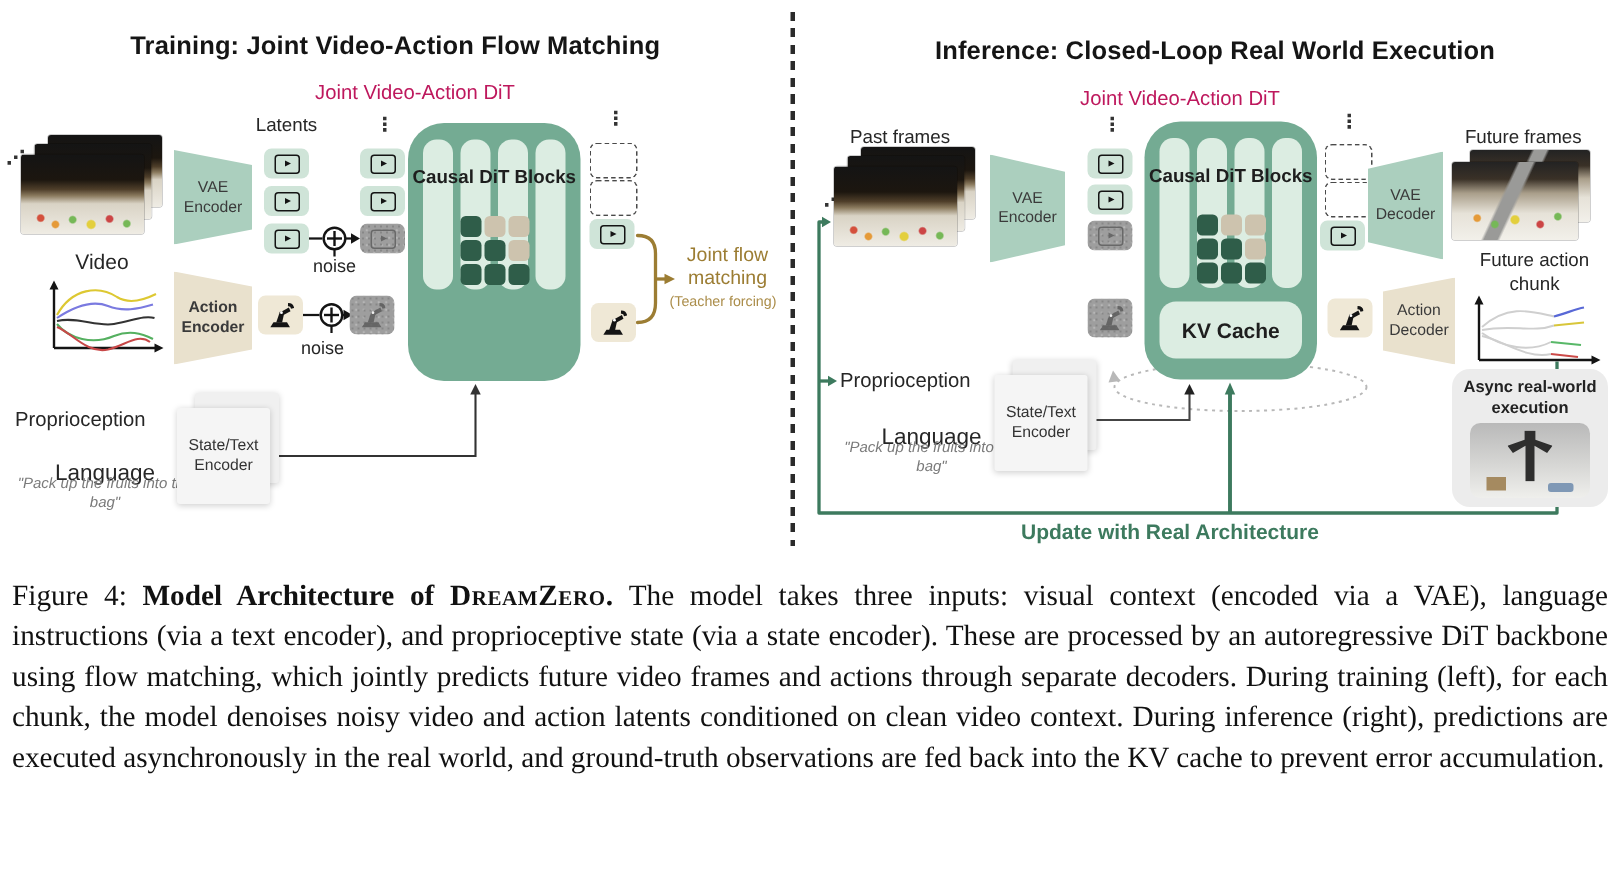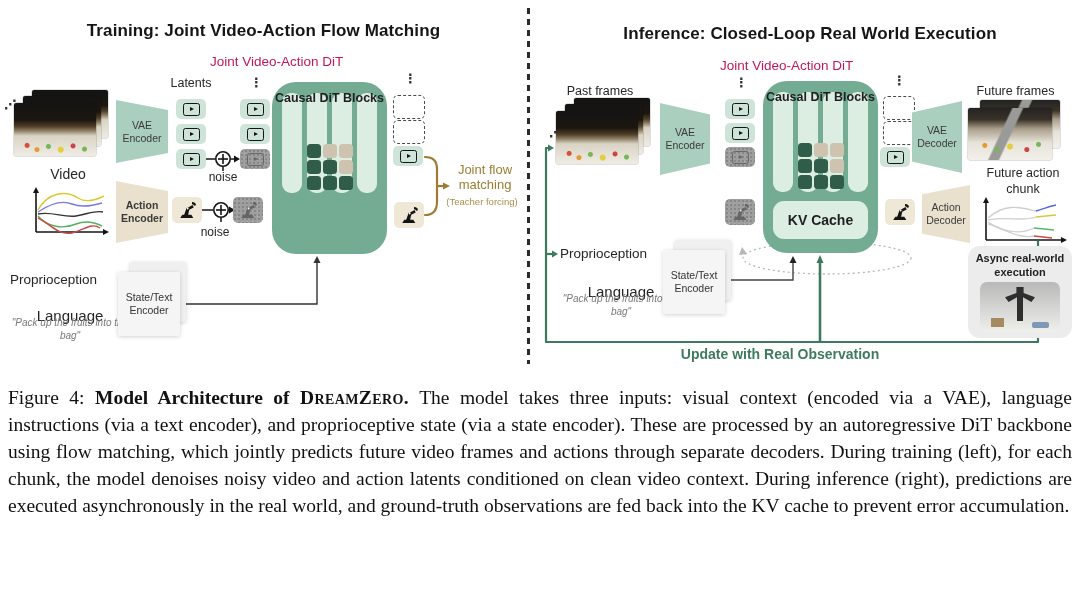--- a/index.html
+++ b/index.html
@@ -32,21 +32,21 @@
        background-image:radial-gradient(#878787 .9px,transparent 1px),
                         radial-gradient(#b6b6b6 .9px,transparent 1px);
        background-size:4px 4px,5px 5px;background-position:0 0,2px 2px;}
   .noisy .playbox{border-color:#686868;}
   .noisy .playtri{border-left-color:#686868;}
   .noisy .ric{fill:#5c5c5c;opacity:.85;}
   .dashedbox{width:30px;height:22px;border:1.6px dashed #4a4a4a;border-radius:5px;background:#fff;}
   .dots{font-size:13px;font-weight:bold;color:#333;line-height:1;}
   .dit{background:#74ab93;border-radius:24px;}
   .dit .bar{position:absolute;width:20px;top:11px;height:100px;background:#dcede2;border-radius:9px;}
-  .dit-label{position:absolute;left:0;right:0;top:8px;text-align:center;font-size:12.5px;
+  .dit-label{position:absolute;left:0;right:0;top:28px;text-align:center;font-size:12.5px;
        font-weight:600;color:#1e1e1e;line-height:1.3;z-index:3;}
   .mask{position:absolute;z-index:3;display:grid;grid-template-columns:repeat(3,14px);
        grid-auto-rows:14px;gap:2px;}
   .mask i{border-radius:3.5px;display:block;}
   .mask .d{background:#2f5d49;}
   .mask .t{background:#cdc3ae;}
   .kv{position:absolute;left:10px;top:120px;width:95px;height:38px;background:#dcede2;
        border-radius:11px;display:flex;align-items:center;justify-content:center;
        font-size:14px;font-weight:600;color:#1e1e1e;z-index:3;}
   .cards{width:72px;height:80px;}
@@ -372,21 +372,21 @@
 
 
   <div class="el prop-lbl" style="left:20px;top:246px;width:122px;">Proprioception</div>
   <div class="el lang-lbl" style="left:20px;top:272px;width:122px;">Language</div>
   <div class="el quote" style="left:20px;top:292px;width:122px;">"Pack up the fruits into the bag"</div>
   <div class="el cards" style="left:123px;top:240px;">
     <div class="card back"></div>
     <div class="card front">State/Text Encoder</div>
   </div>
 
-  <div class="el update" style="left:90px;top:346px;width:300px;">Update with Real Observation</div>
+  <div class="el update" style="left:90px;top:346px;width:300px;">Update with Real Architecture</div>
 </div>
 
 <div id="caption">
   <span>Figure 4:</span>
   <b><span>Model Architecture of</span>
   <span class="sc">DreamZero.</span></b>
   <span>The model takes three inputs: visual context (encoded via a VAE), language instructions (via a text encoder), and proprioceptive state (via a state encoder). These are processed by an autoregressive DiT backbone using flow matching, which jointly predicts future video frames and actions through separate decoders. During training (left), for each chunk, the model denoises noisy video and action latents conditioned on clean video context. During inference (right), predictions are executed asynchronously in the real world, and ground-truth observations are fed back into the KV cache to prevent error accumulation.</span>
 </div>
 
 </body></html>

